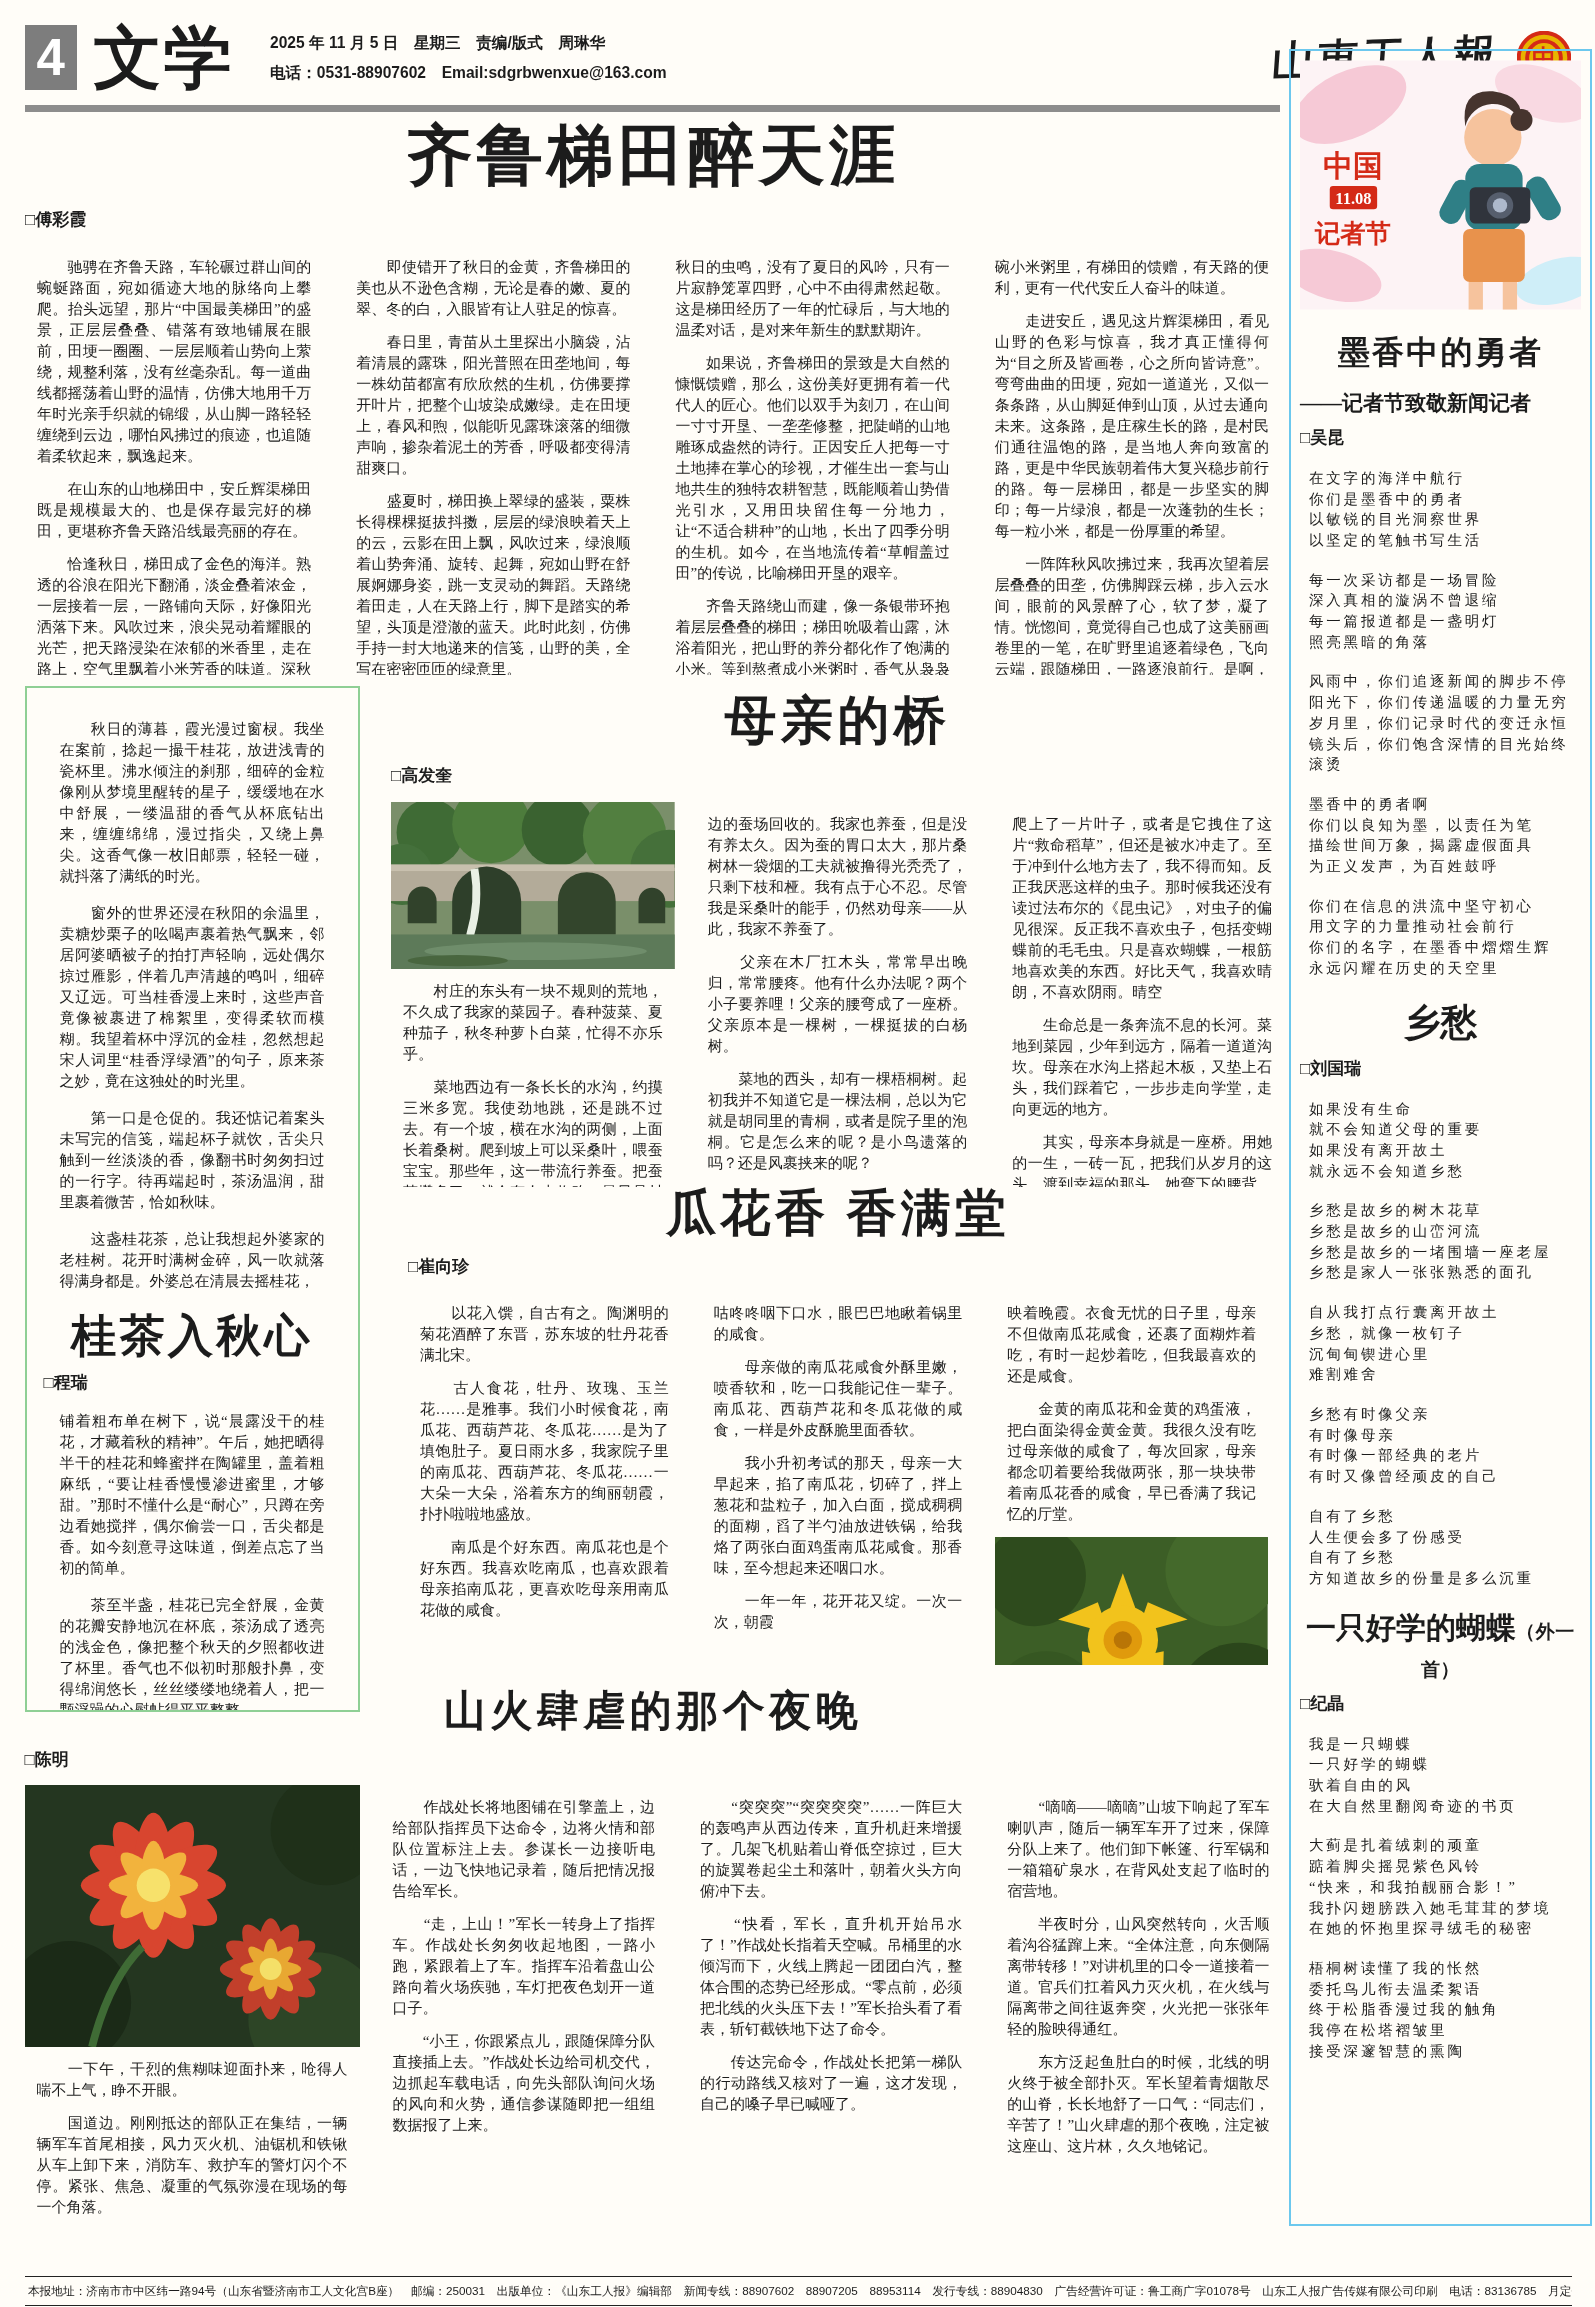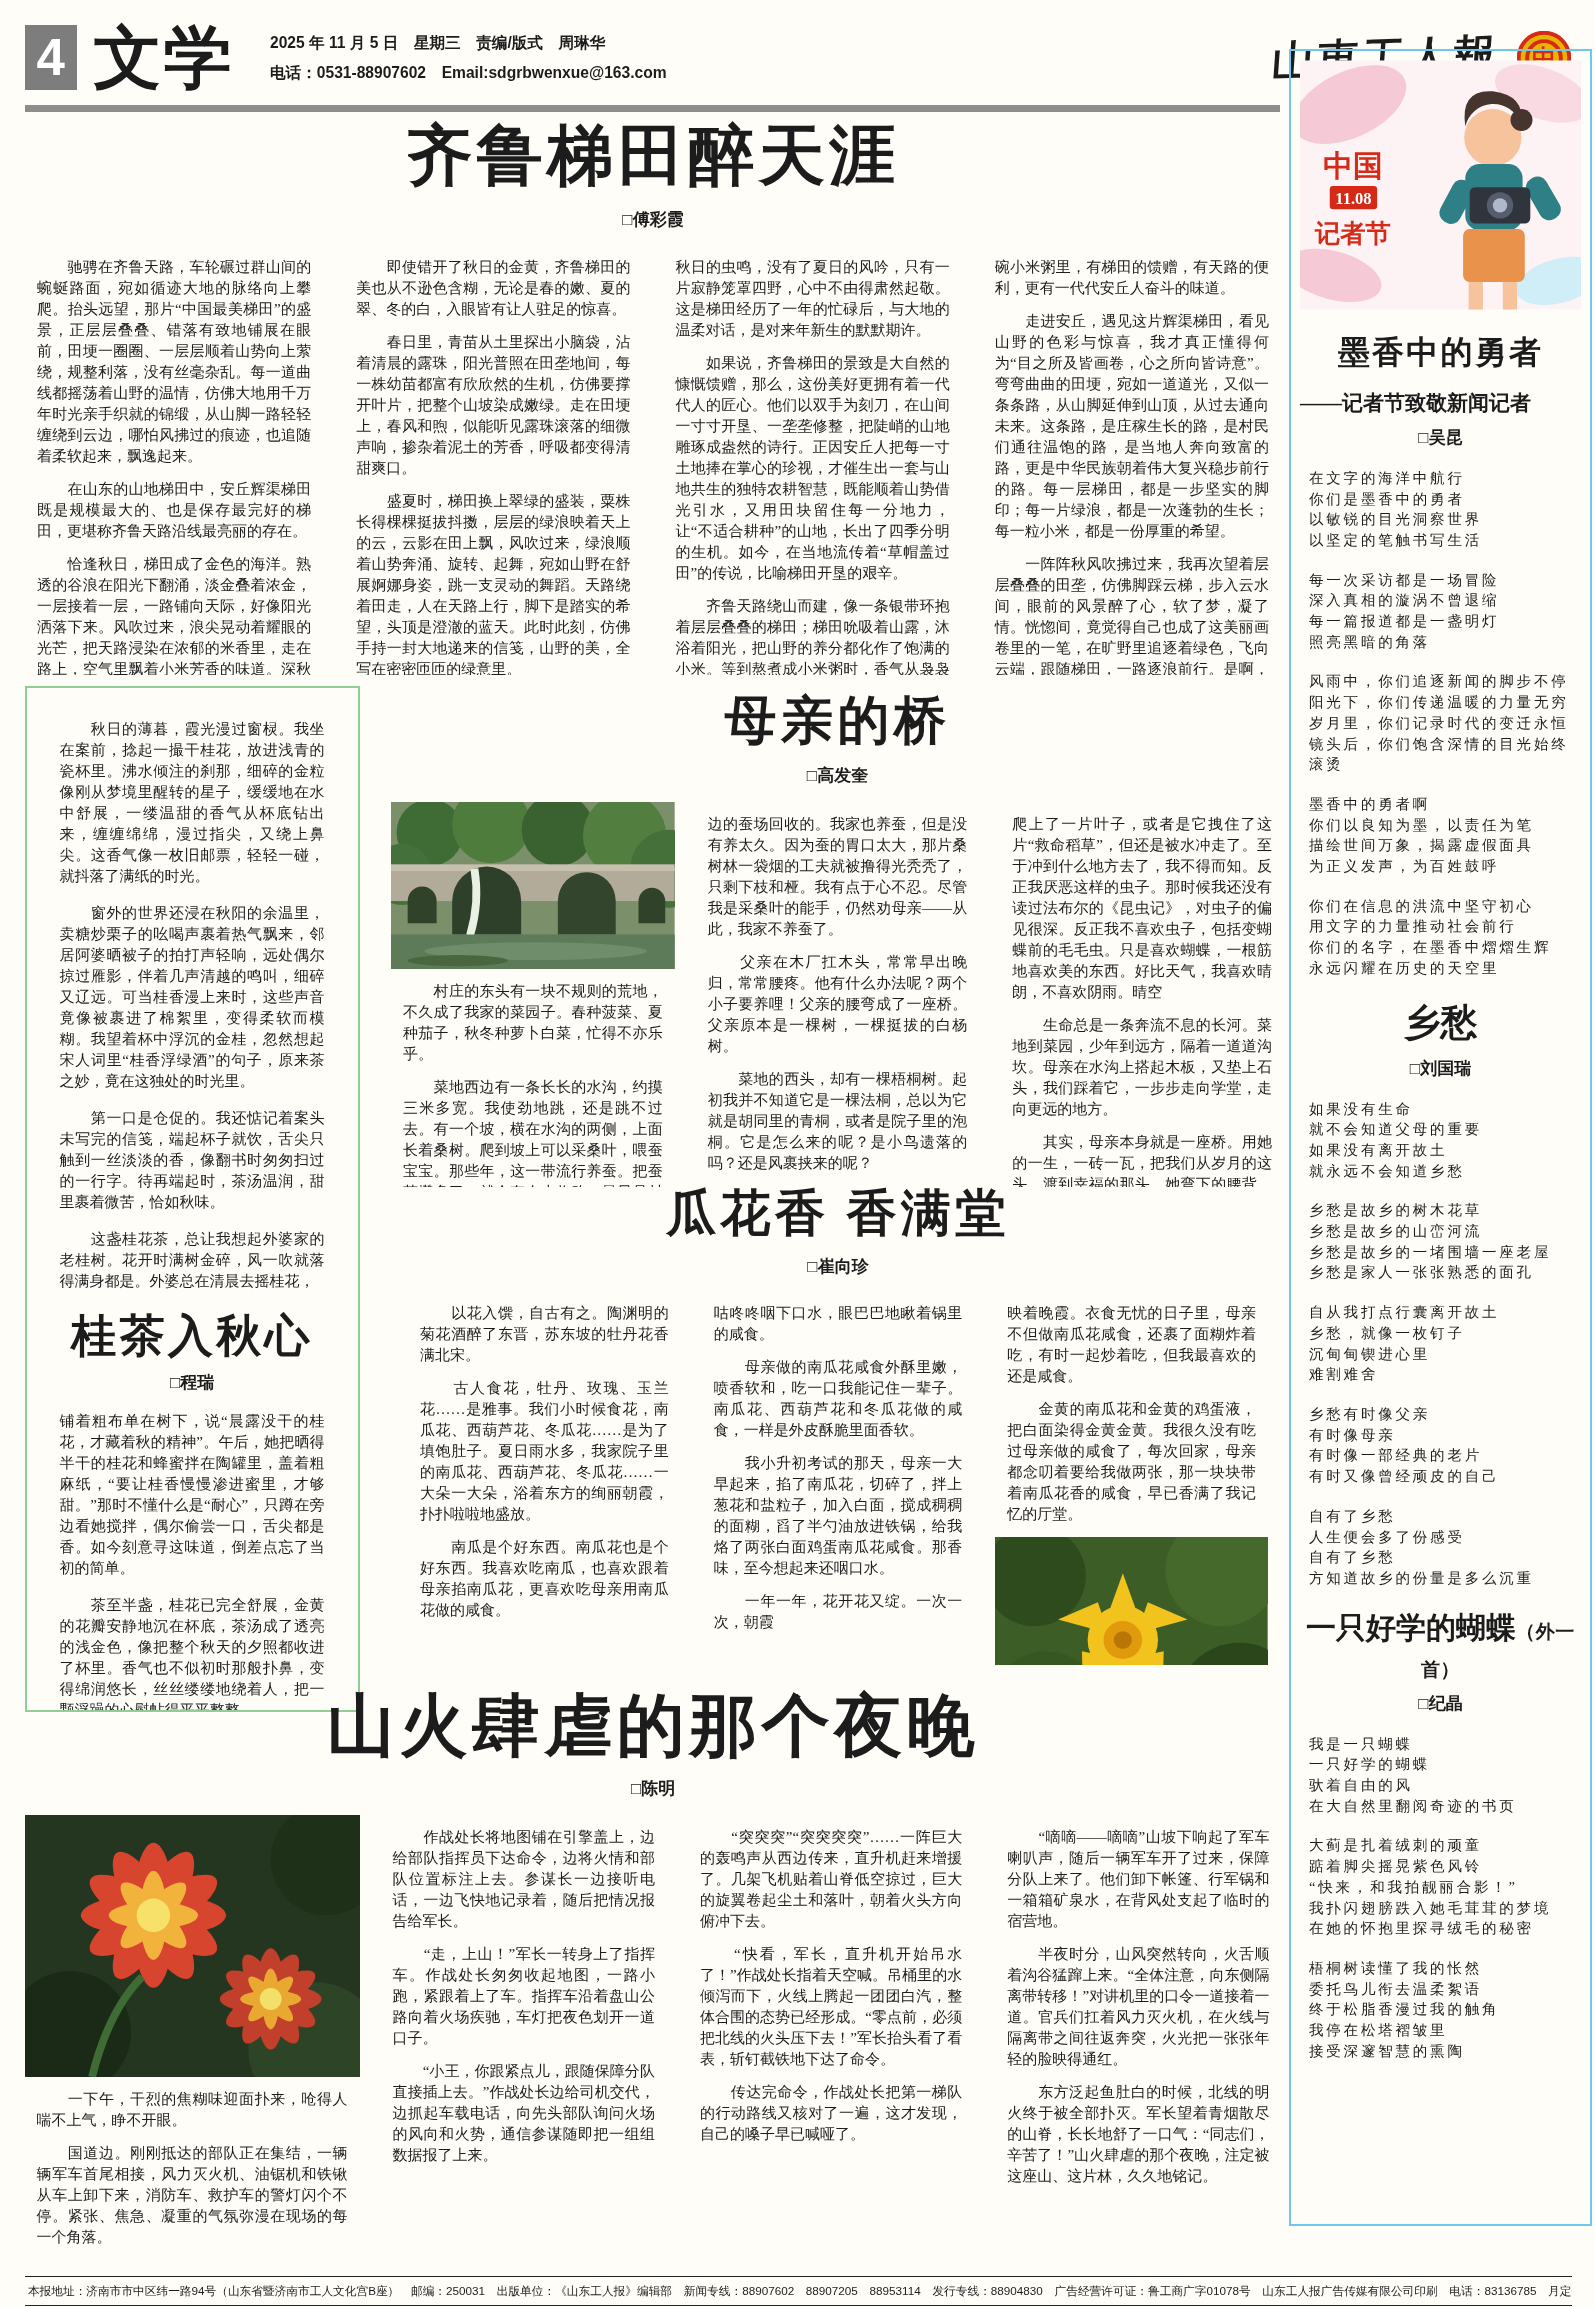--- a/index.html
+++ b/index.html
@@ -14,21 +14,21 @@
   .pagenum { width:52px; height:65px; background:#7d7d7d; color:#fff; display:flex; align-items:center; justify-content:center;
              font-family:"Liberation Sans",sans-serif; font-weight:bold; font-size:51px; }
   .secname { font-size:68px; font-weight:900; margin-left:17px; letter-spacing:2.2px; line-height:1; }
   .dateblock { margin-left:36px; font-family:"Liberation Sans",sans-serif; font-weight:bold; font-size:15.6px; line-height:1.9; }
   .masthead { margin-left:auto; display:flex; align-items:center; gap:19px; }
   .masthead-text { font-size:42px; font-weight:900; letter-spacing:3.3px; transform:skewX(-6deg) rotate(-2deg); }
   .grayrule { position:absolute; top:105px; left:24.6px; width:1255px; height:7.3px; background:#8d8d8d; }
 
   
   .art-title { text-align:center; font-weight:900; line-height:1.15; letter-spacing:4.5px; }
-  .byline { text-align:center; font-size:17px; font-weight:bold; font-family:Liberation Sans, sans-serif; }
+  .byline { font-size:17px; font-weight:bold; font-family:Liberation Sans, sans-serif; }
   .cols { display:flex; gap:21px; overflow:hidden; }
   .tcol { flex:1 1 0; overflow:hidden; }
   .tcol p { margin:12px; font-size:15px; line-height:21px; text-align:justify; }
   .poem-line { font-size:14.5px; line-height:20.7px; letter-spacing:2.8px; }
   .stanza { margin-bottom:19px; }
 
   
   .terrace { position:absolute; top:118px; left:25px; width:1256px; }
   .terrace .art-title { font-size:66px; }
   .terrace .byline { margin:14.5px 0 13.4px; }
@@ -49,21 +49,21 @@
   .photo { display:block; width:100%; margin-bottom:7.8px; }
 
   
   .flower { position:absolute; top:1185px; left:408px; width:860px; }
   .flower .art-title { font-size:50px; }
   .flower .byline { margin:12.3px 0 13.4px; }
   .flower .cols { height:374px; }
 
   
   .fire { position:absolute; top:1687px; left:24.6px; width:1257px; }
-  .fire .art-title { font-size:68px; }
+  .fire .art-title { font-size:42px; }
   .fire .byline { margin:12.3px 0 14.5px; }
   .fire .cols { height:452px; }
   .fire .photocol { flex:0 0 335px; }
 
   
   .sidebar { position:absolute; top:49px; left:1289px; width:303px; height:2177px;
              border:2.2px solid #6cc8ee; padding:7.8px 9px; overflow:hidden; }
   .illus { width:100%; height:252px; display:block; margin-bottom:20px; }
   .sb-title { text-align:center; font-weight:900; }
   .sb-title.t1 { font-size:32px; letter-spacing:2.2px; }

